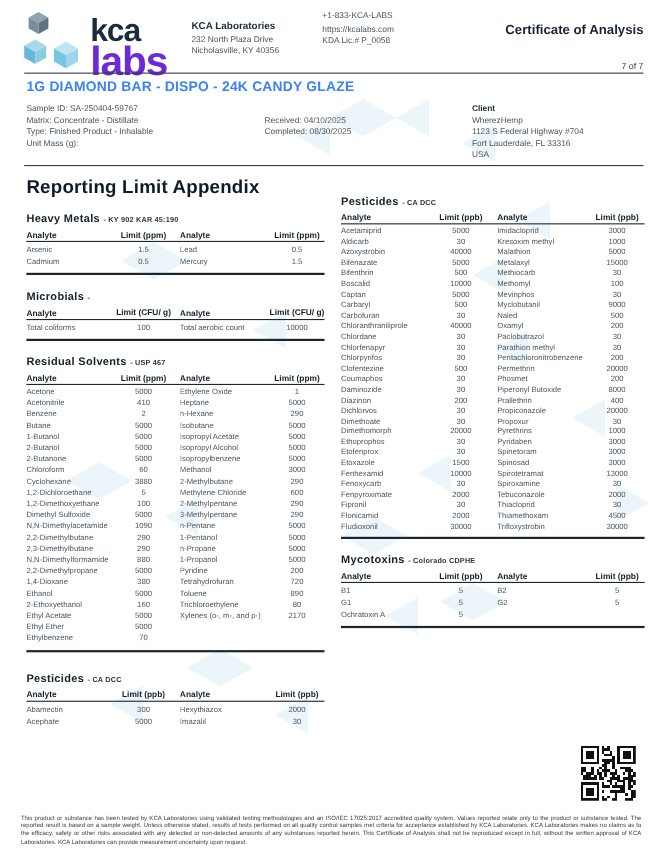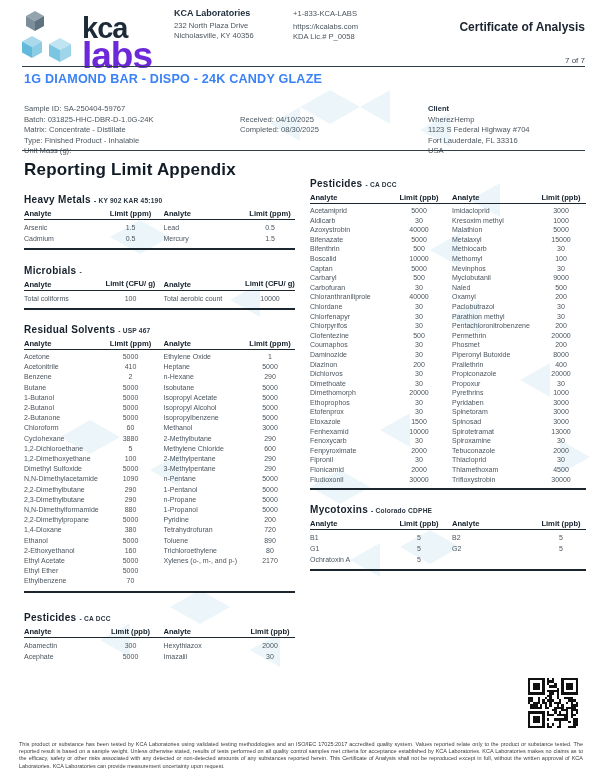--- a/index.html
+++ b/index.html
@@ -9,33 +9,33 @@
     font-family:Liberation Sans, sans-serif; color:#3d4852; overflow:hidden;
   }
   
   .watermark { position:absolute; inset:0; pointer-events:none; z-index:0; }
   
   .header { position:absolute; left:18px; top:8px; right:15px; height:58px; display:flex; z-index:2; }
   .logo { display:flex; align-items:flex-start; }
   .logo-text { margin-left:6px; line-height:0.82; margin-top:9px; }
   .logo-kca { font-size:29px; font-weight:bold; color:#1d2b39; letter-spacing:-1px; }
   .logo-labs { font-size:37px; font-weight:bold; color:#6d28d9; letter-spacing:-1px; }
-  .lab-block { margin-left:22px; margin-top:0; width:105px; }
+  .lab-block { margin-left:22px; margin-top:10px; width:105px; }
   .lab-name { font-size:9px; font-weight:bold; color:#1d2b39; margin-bottom:3px; }
   .lab-line { font-size:7.6px; color:#4a555e; line-height:10px; }
   .contact-block { margin-left:14px; width:110px; }
   .contact-line { font-size:7.6px; color:#4a555e; line-height:10px; }
   .contact-line:first-child { margin-bottom:3px; margin-top:1px; }
   .title-block { margin-left:auto; text-align:right; margin-top:12px; }
   .doc-title { font-size:12px; font-weight:bold; color:#1b2430; }
   .page-num { font-size:8px; color:#3d4852; margin-top:22px; }
   .hr1 { position:absolute; left:22px; right:15px; top:66px; border-top:1.6px solid #2e3d47; z-index:2; }
   .product-title { position:absolute; left:24px; top:72px; font-size:12.6px; font-weight:bold; color:#3b82f6; letter-spacing:0.2px; z-index:2; }
   
-  .info-band { position:absolute; left:24px; top:104px; right:15px; z-index:2; display:flex; }
+  .info-band { position:absolute; left:24px; top:94px; right:15px; z-index:2; display:flex;justify-content:space-between; }
   .info-col { font-size:7.6px; line-height:10.6px; color:#4a555e; }
   .info-col.sample { width:216px; }
   .info-col.dates { width:188px; padding-top:10.6px; }
   .info-col.client { width:156px; }
   .client-label { font-weight:bold; color:#1d2b39; }
   .hr2 { position:absolute; left:22px; right:15px; top:150px; border-top:1.6px solid #2e3d47; z-index:2; }
   
   .col-left  { position:absolute; left:24px;  top:160px; width:271px; z-index:2; }
   .col-right { position:absolute; left:310px; top:160px; width:276px; z-index:2; padding-top:18px; }
   .appendix-title { font-size:17px; font-weight:bold; color:#101b26; letter-spacing:0.2px; margin-bottom:14px; }
@@ -133,21 +133,20 @@
       <div class="page-num">7 of 7</div>
     </div>
   </div>
   <div class="hr1"></div>
 
   <div class="product-title">1G DIAMOND BAR - DISPO - 24K CANDY GLAZE</div>
 
   <div class="info-band">
     <div class="info-col sample">
       <div>Sample ID: SA-250404-59767</div>
-      <div>Batch: 031825-HHC-DBR-D-1.0G-24K</div>
       <div>Matrix: Concentrate - Distillate</div>
       <div>Type: Finished Product - Inhalable</div>
       <div>Unit Mass (g):</div>
     </div>
     <div class="info-col dates">
       <div>Received: 04/10/2025</div>
       <div>Completed: 08/30/2025</div>
     </div>
     <div class="info-col client">
       <div class="client-label">Client</div>

